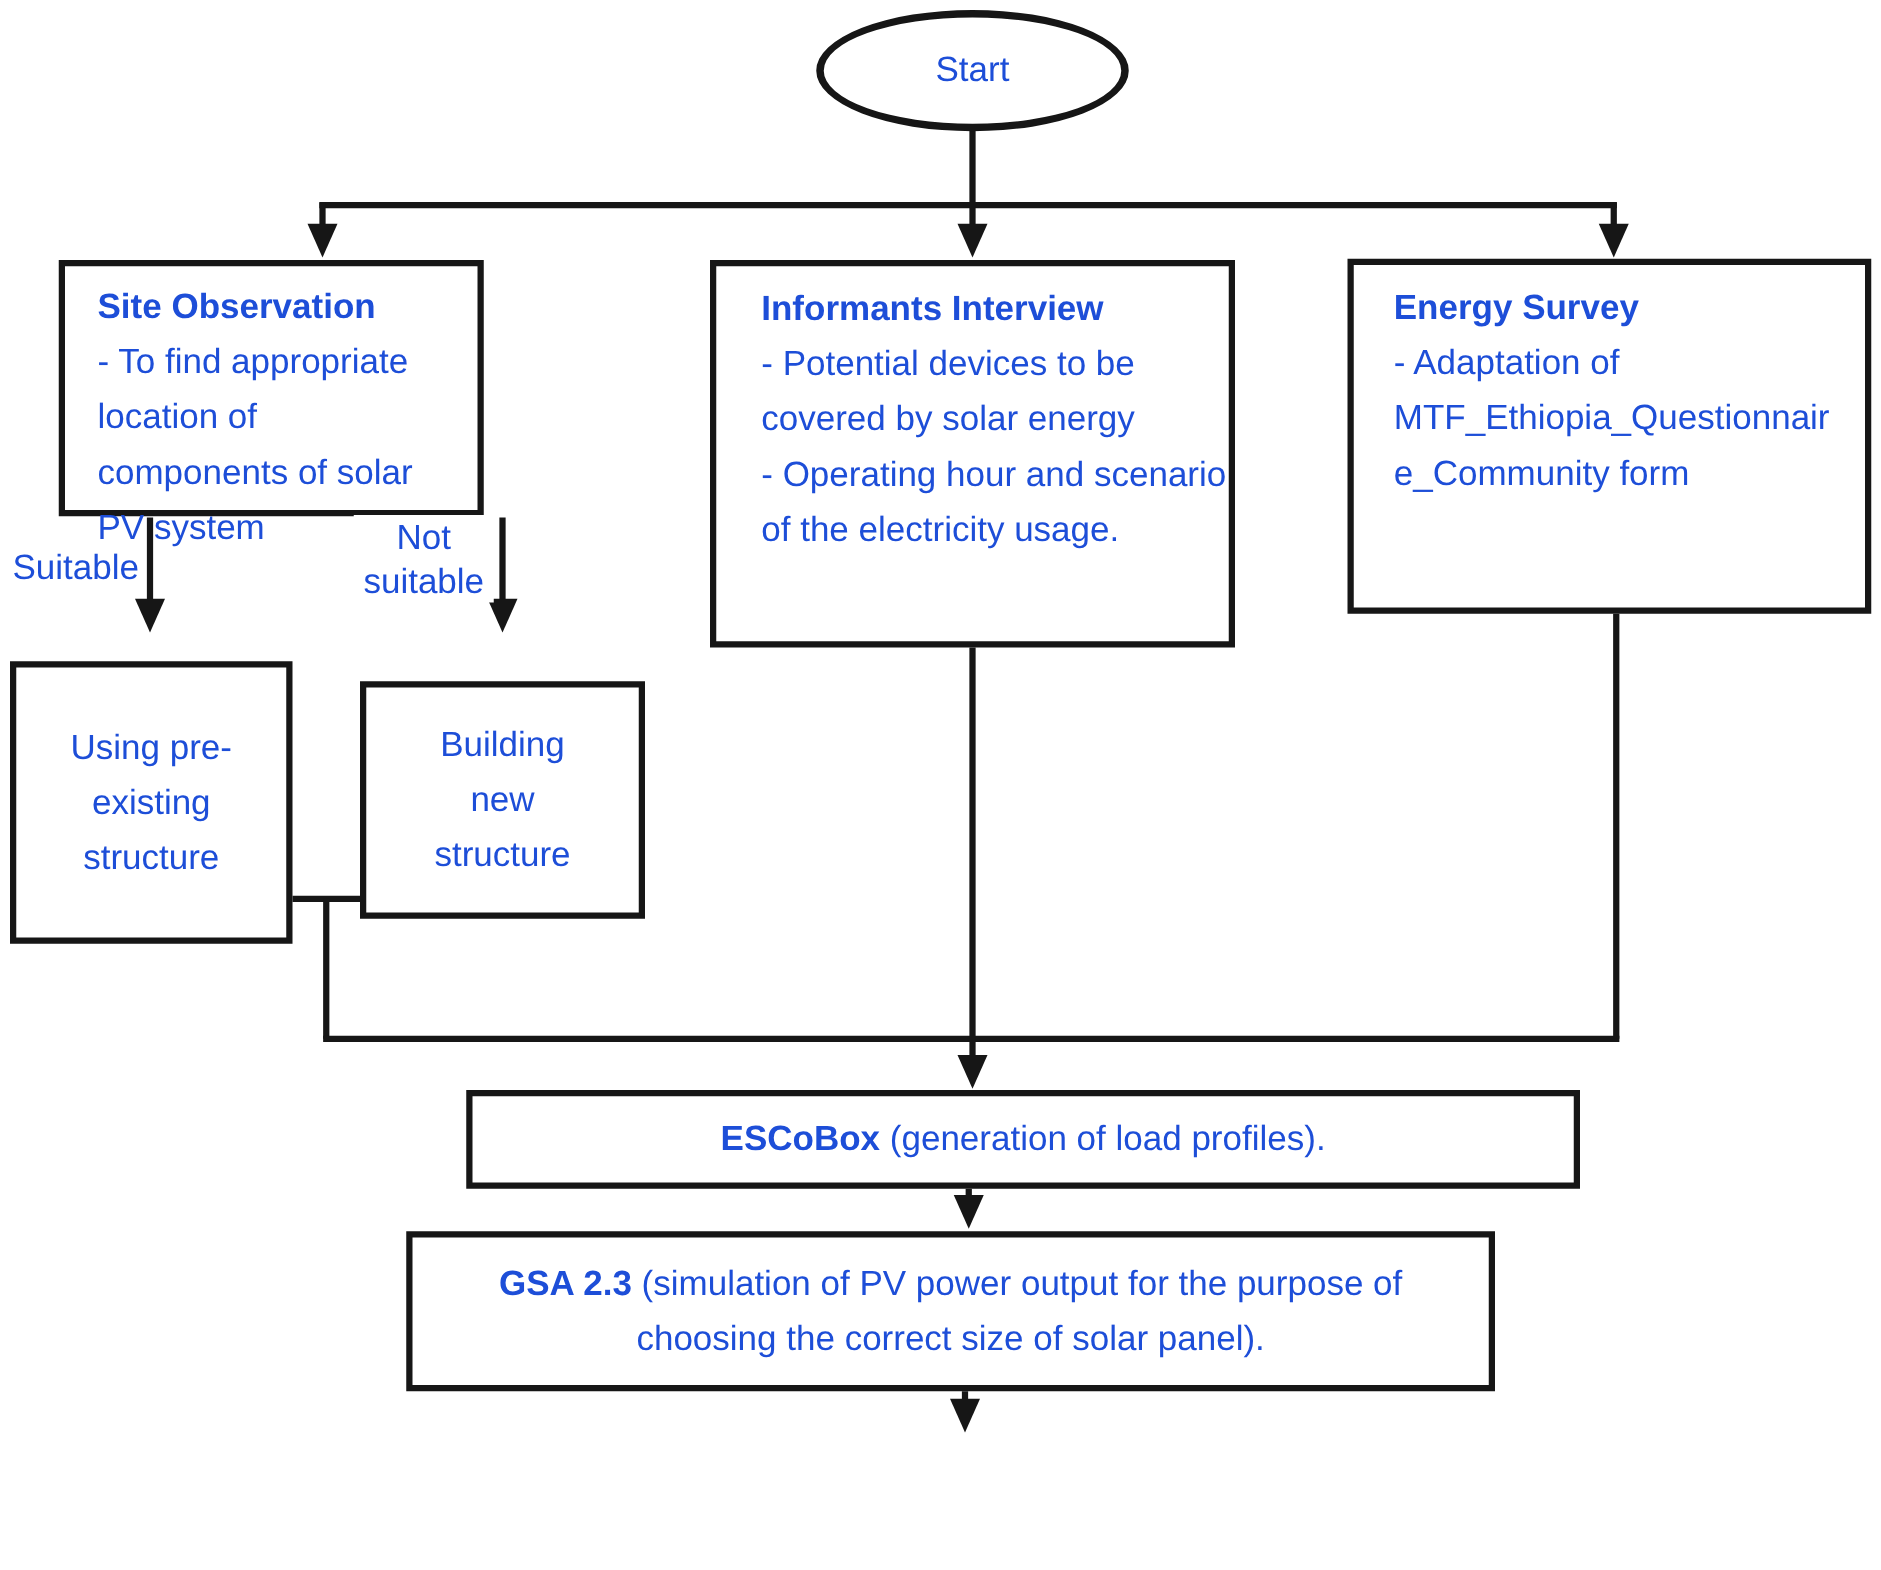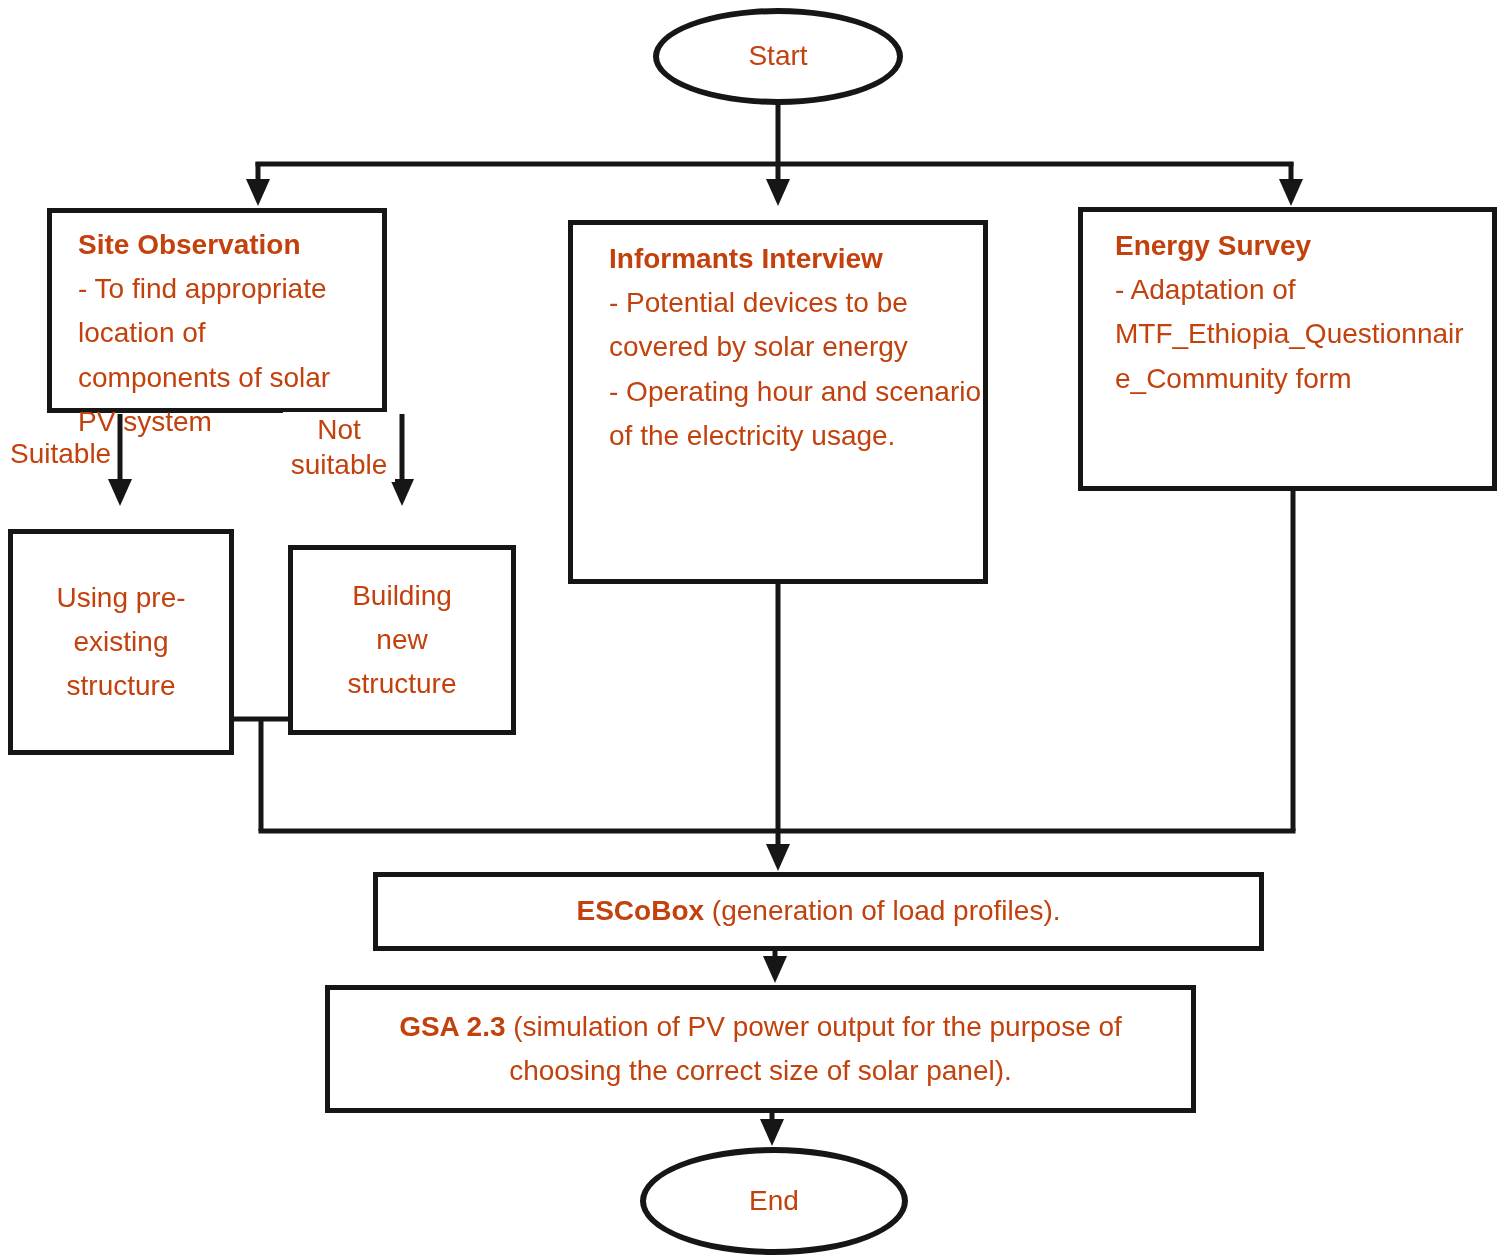--- a/index.html
+++ b/index.html
@@ -1,21 +1,21 @@
 <!DOCTYPE html>
 <html><head>
 <meta charset="utf-8">
 <style>
   html,body{margin:0;padding:0;background:#ffffff;}
   #canvas{
     position:relative;
     width:1505px;height:1256px;
     background:#ffffff;
     font-family:"Liberation Sans","DejaVu Sans",sans-serif;
-    color:#c2410c;
+    color:#1d4ed8;
     overflow:hidden;
   }
   #connectors{position:absolute;left:0;top:0;width:1505px;height:1256px;}
   .node{
     position:absolute;
     box-sizing:border-box;
     border:5px solid #161616;
     background:#ffffff;
     font-size:28px;
     line-height:1.58;
@@ -80,21 +80,21 @@
 
   <div class="node ellipse" style="left:653px;top:8px;width:250px;height:97px;">
     <span>Start</span>
   </div>
 
   <div class="node pad-site" style="left:47px;top:208px;width:340px;height:205px;">
     <div class="title">Site Observation</div>
     <div>- To find appropriate location of components of solar PV system</div>
   </div>
 
-  <div class="node pad-inf" style="left:568px;top:220px;width:420px;height:364px;">
+  <div class="node pad-inf" style="left:568px;top:208px;width:420px;height:310px;">
     <div class="title">Informants Interview</div>
     <div>- Potential devices to be covered by solar energy</div>
     <div>- Operating hour and scenario of the electricity usage.</div>
   </div>
 
   <div class="node pad-es" style="left:1078px;top:207px;width:419px;height:284px;">
     <div class="title">Energy Survey</div>
     <div class="es-body">- Adaptation of MTF_Ethiopia_Questionnaire_Community form</div>
   </div>
 
@@ -114,17 +114,14 @@
       <span class="b">ESCoBox</span><span> (generation of load profiles).</span>
     </div>
   </div>
 
   <div class="node centerbox" style="left:325px;top:985px;width:871px;height:128px;align-items:center;">
     <div style="padding:0 26px;">
       <span class="b">GSA 2.3</span><span> (simulation of PV power output for the purpose of choosing the correct size of solar panel).</span>
     </div>
   </div>
 
-  <div class="node ellipse" style="left:640px;top:1147px;width:268px;height:108px;">
-    <span>End</span>
-  </div>
 
 </div>
 
 </body></html>

